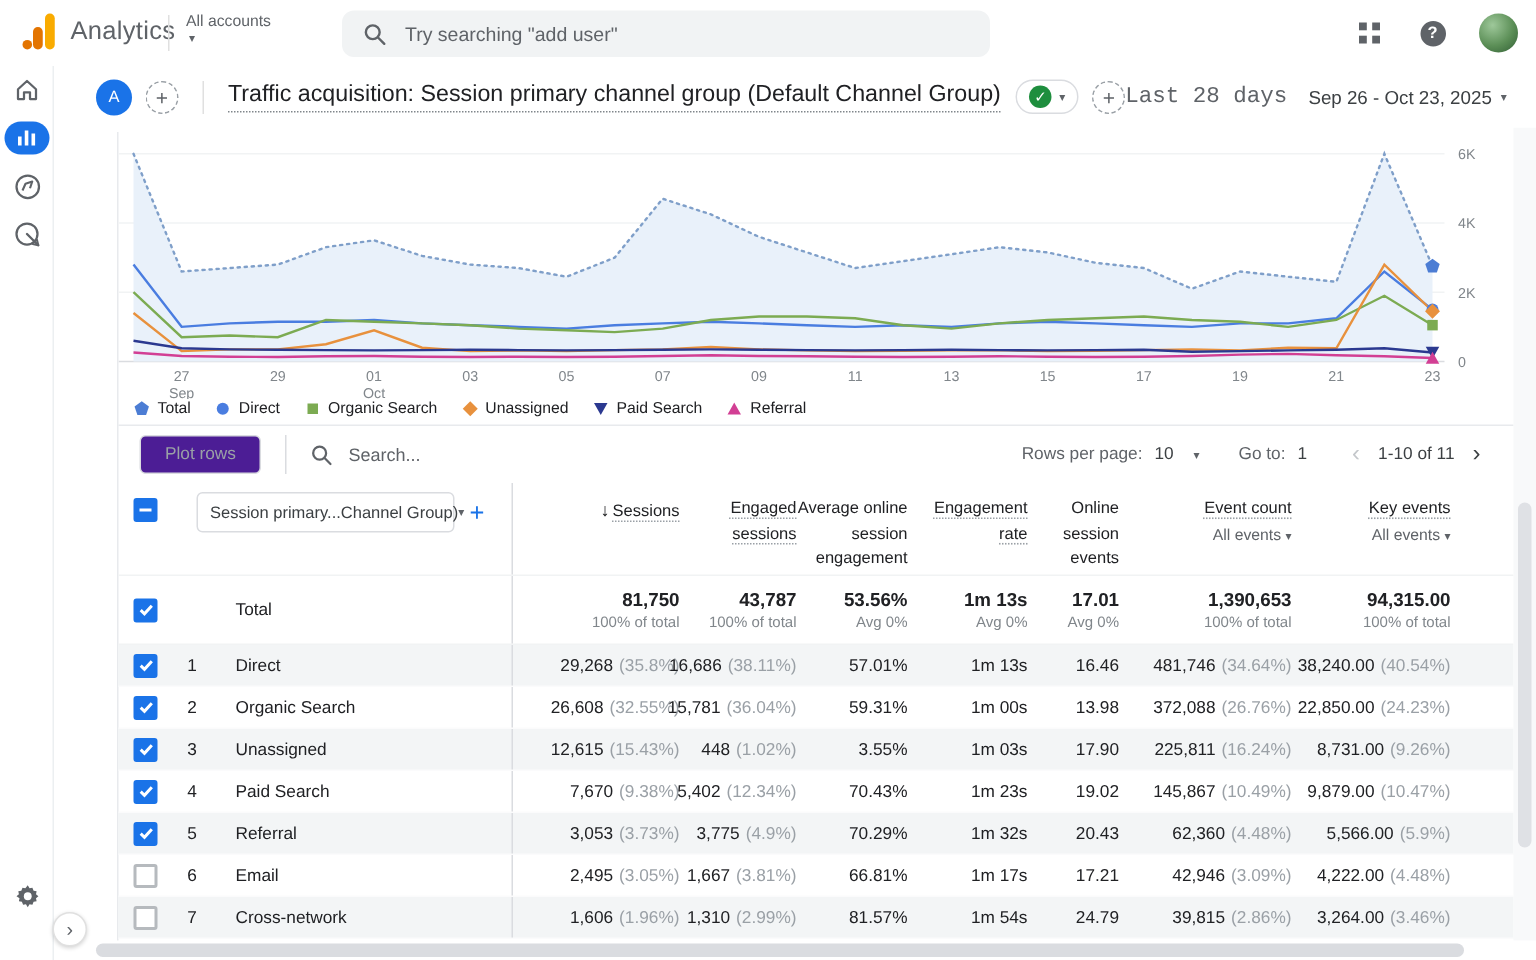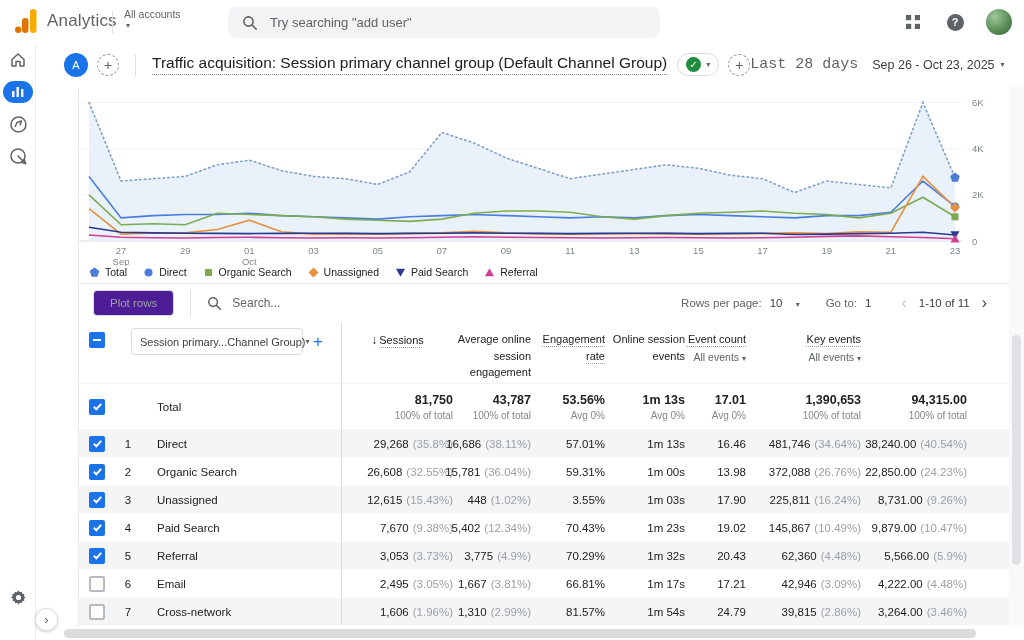--- a/index.html
+++ b/index.html
@@ -73,21 +73,21 @@
   .thead .chk-cell { padding-top:10px; }
   .dim-wrap { grid-column:2/4; display:flex; align-items:center; gap:10px; padding-top:6px; padding-left:16px; }
   .dim-select { border:1px solid #dadce0; border-radius:4px; height:27px; width:172px; display:flex; align-items:center;
     justify-content:space-between; padding:0 8px; font-size:11px; color:#3c4043; cursor:pointer; white-space:nowrap; }
   .add-col { color:#1a73e8; font-size:17px; cursor:pointer; }
   .hcell { padding-top:9px; text-align:right; font-size:11px; color:#202124; line-height:1.5; height:100%; }
   .hcell .lbl { cursor:pointer; }
   .hcell.u .lbl { text-decoration:underline; text-decoration-style:dotted; text-decoration-color:#9aa0a6; text-underline-offset:3px; }
   .hcell .sub { display:block; color:#5f6368; font-size:10.5px; margin-top:2px; cursor:pointer; }
   .hcell .sort { color:#202124; font-size:12px; margin-right:2px; }
-  .bL { border-left:1px solid #dadce0;text-align:center; }
+  .bL { border-left:1px solid #dadce0; }
   .chk-cell { display:flex; justify-content:center; }
   .cb { width:16px; height:16px; border:2px solid #b6babe; border-radius:2px; background:#fff; display:flex;
     align-items:center; justify-content:center; cursor:pointer; flex:none; }
   .cb.on, .cb.ind { background:#1a73e8; border-color:#1a73e8; }
   .cb svg { display:block; }
   
   .total-row { position:absolute; left:0; top:296px; width:930px; height:46px; align-items:center; border-bottom:1px solid #f1f3f4; }
   .tname { grid-column:3/4; font-size:11.5px; color:#202124; padding-left:16px; }
   .tcell { display:flex; flex-direction:column; align-items:flex-end; justify-content:center; height:100%; text-align:right; }
   .tv { font-size:12.5px; font-weight:bold; color:#202124; }
@@ -327,20 +327,21 @@
     </span>
     <span class="dim-wrap">
       <span class="dim-select">
         <span>Session primary...Channel Group)</span>
         <span class="sm-caret">▾</span>
       </span>
       <span class="add-col">+</span>
     </span>
 
   <span class="hcell u bL"><span class="sort">↓</span><span class="lbl">Sessions</span></span>
+      <span class="hcell u"><span class="lbl">Engaged sessions</span></span>
       <span class="hcell"><span class="lbl">Average online session engagement</span></span>
       <span class="hcell u"><span class="lbl">Engagement rate</span></span>
       <span class="hcell"><span class="lbl">Online session events</span></span>
       <span class="hcell u"><span class="lbl">Event count</span><span class="sub">All events <span class="sm-caret">▾</span></span></span>
       <span class="hcell u"><span class="lbl">Key events</span><span class="sub">All events <span class="sm-caret">▾</span></span></span>
     </div>
 
   <div class="total-row grid-row">
     <span class="chk-cell">
       <span class="cb on">

